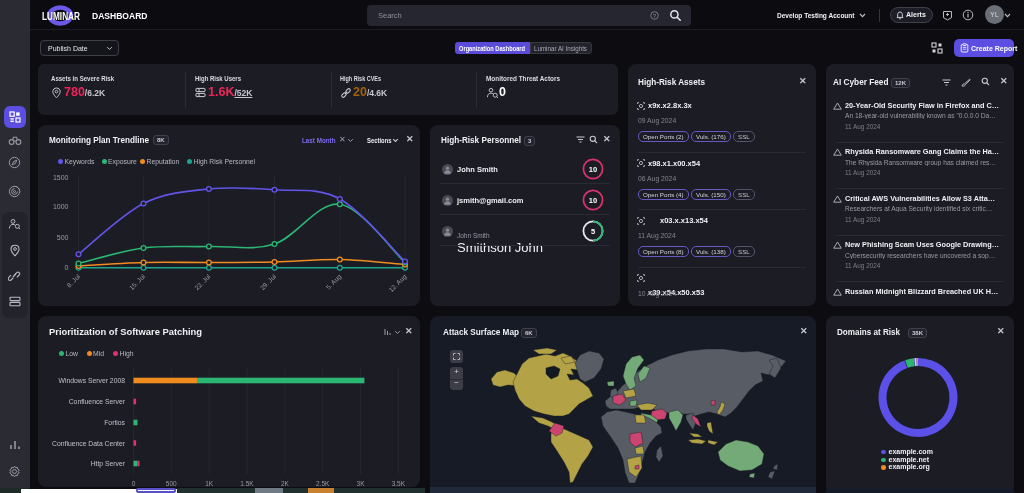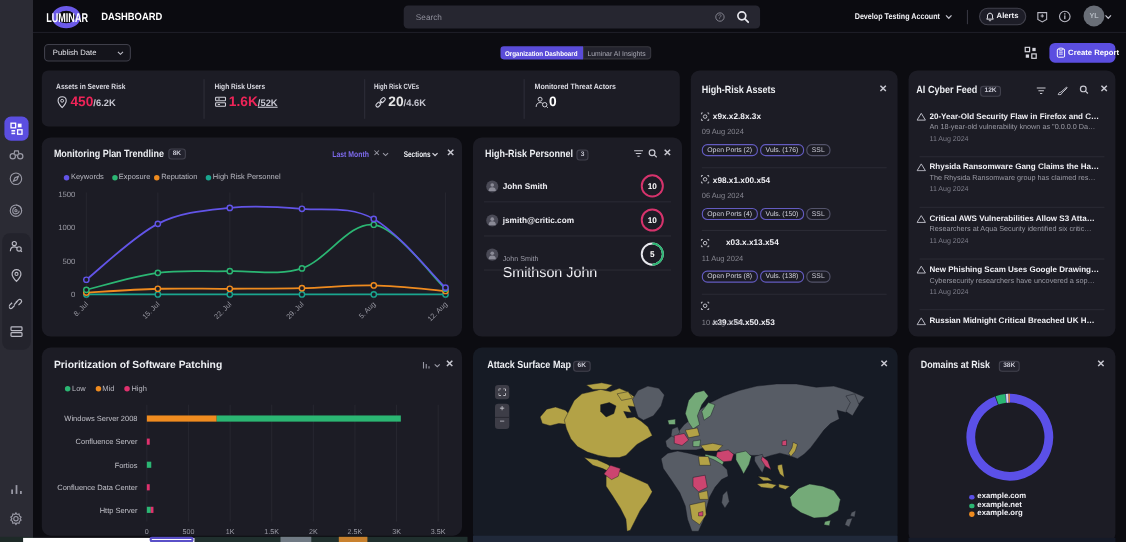--- a/index.html
+++ b/index.html
@@ -82,21 +82,21 @@
   </svg>
 <div class="abs" style="left:971px;top:45px;font-size:7px;font-weight:bold;color:#fff;">Create Report</div>
 <div class="card" style="left:38px;top:64px;width:580px;height:51px;border-radius:6px;"></div>
 <svg style="left:51px;top:72.5px;" width="67" height="11">
     <text x="0" y="8" font-family="Liberation Sans,sans-serif" font-size="7" font-weight="bold" fill="#dcdce4" textLength="63" lengthAdjust="spacingAndGlyphs">Assets in Severe Risk</text>
   </svg>
 <svg style="left:51px;top:87px" width="11" height="12" viewBox="0 0 11 12">
     <path d="M5.5 1 C3.3 1 1.8 2.6 1.8 4.6 C1.8 7 5.5 10.8 5.5 10.8 C5.5 10.8 9.2 7 9.2 4.6 C9.2 2.6 7.7 1 5.5 1 Z" fill="none" stroke="#cfcfd8" stroke-width="1"></path>
     <circle cx="5.5" cy="4.6" r="1.3" fill="none" stroke="#cfcfd8" stroke-width="0.9"></circle>
   </svg>
-<div class="abs" style="left:64px;top:85px;font-size:12.5px;font-weight:bold;"><span style="color:#ee2458;">450</span><span style="font-size:8.5px;color:#c6c6d0;">/6.2K</span></div>
+<div class="abs" style="left:64px;top:85px;font-size:12.5px;font-weight:bold;"><span style="color:#ee2458;">780</span><span style="font-size:8.5px;color:#c6c6d0;">/6.2K</span></div>
 <svg style="left:195px;top:72.5px;" width="50" height="11">
     <text x="0" y="8" font-family="Liberation Sans,sans-serif" font-size="7" font-weight="bold" fill="#dcdce4" textLength="46" lengthAdjust="spacingAndGlyphs">High Risk Users</text>
   </svg>
 <svg style="left:195px;top:87px" width="11" height="11" viewBox="0 0 11 11">
     <g fill="none" stroke="#cfcfd8" stroke-width="1">
       <rect x="1" y="1.4" width="9" height="3.2" rx="0.6"></rect>
       <rect x="1" y="6.4" width="9" height="3.2" rx="0.6"></rect>
       <path d="M3 3 h2 M3 8 h2"></path>
     </g>
   </svg>
@@ -104,21 +104,21 @@
 <svg style="left:340px;top:72.5px;" width="45" height="11">
     <text x="0" y="8" font-family="Liberation Sans,sans-serif" font-size="7" font-weight="bold" fill="#dcdce4" textLength="41" lengthAdjust="spacingAndGlyphs">High Risk CVEs</text>
   </svg>
 <svg style="left:340px;top:87px" width="12" height="12" viewBox="0 0 12 12">
     <g fill="none" stroke="#cfcfd8" stroke-width="1" transform="rotate(-45 6 6)">
       <rect x="0.6" y="4.5" width="5" height="3" rx="1.5"></rect>
       <rect x="6.4" y="4.5" width="5" height="3" rx="1.5"></rect>
       <line x1="4.4" y1="6" x2="7.6" y2="6"></line>
     </g>
   </svg>
-<div class="abs" style="left:353px;top:85px;font-size:12.5px;font-weight:bold;"><span style="color:#e5e5e5;">20</span><span style="font-size:8.5px;color:#c6c6d0;">/4.6K</span></div>
+<div class="abs" style="left:353px;top:85px;font-size:12.5px;font-weight:bold;"><span style="color:#a16207;">20</span><span style="font-size:8.5px;color:#c6c6d0;">/4.6K</span></div>
 <svg style="left:486px;top:72.5px;" width="78" height="11">
     <text x="0" y="8" font-family="Liberation Sans,sans-serif" font-size="7" font-weight="bold" fill="#dcdce4" textLength="74" lengthAdjust="spacingAndGlyphs">Monitored Threat Actors</text>
   </svg>
 <svg style="left:486px;top:87px" width="13" height="12" viewBox="0 0 13 12">
     <g stroke="#cfcfd8" stroke-width="0.9" fill="none">
       <circle cx="5" cy="3.2" r="1.8"></circle>
       <path d="M1.4 10.2 C1.4 7.6 3 6.2 5 6.2 C6 6.2 6.9 6.5 7.5 7.1"></path>
       <circle cx="9.2" cy="8.2" r="2"></circle>
       <line x1="10.7" y1="9.7" x2="12" y2="11"></line>
     </g>
@@ -293,21 +293,21 @@
 <div class="abs" style="left:457px;top:165px;font-size:7.5px;font-weight:bold;color:#f0f0f5;">John Smith</div>
 <svg style="left:582px;top:158px;" width="22" height="22" viewBox="0 0 22 22">
     <circle cx="11" cy="11" r="9.6" fill="none" stroke="#d6336c" stroke-width="1.8"></circle>
   </svg>
 <div class="abs" style="left:582px;top:165px;width:22px;text-align:center;font-size:7.5px;font-weight:bold;color:#fff;">10</div>
 <div class="abs" style="left:442px;top:194.5px;width:11.0px;height:11.0px;border-radius:50%;background:#4a4a56;"></div>
 <svg style="left:442px;top:194.5px;" width="11.0" height="11.0" viewBox="0 0 12 12">
     <circle cx="6" cy="4.6" r="1.8" fill="#8b8b97"></circle>
     <path d="M2.4 10.6 C2.4 7.8 4 6.8 6 6.8 C8 6.8 9.6 7.8 9.6 10.6 Z" fill="#8b8b97"></path>
   </svg>
-<div class="abs" style="left:457px;top:196px;font-size:7.5px;font-weight:bold;color:#f0f0f5;">jsmith@critic.com</div>
+<div class="abs" style="left:457px;top:196px;font-size:7.5px;font-weight:bold;color:#f0f0f5;">jsmith@gmail.com</div>
 <svg style="left:582px;top:189px;" width="22" height="22" viewBox="0 0 22 22">
     <circle cx="11" cy="11" r="9.6" fill="none" stroke="#d6336c" stroke-width="1.8"></circle>
   </svg>
 <div class="abs" style="left:582px;top:196px;width:22px;text-align:center;font-size:7.5px;font-weight:bold;color:#fff;">10</div>
 <div class="abs" style="left:442px;top:225.5px;width:11.0px;height:11.0px;border-radius:50%;background:#4a4a56;"></div>
 <svg style="left:442px;top:225.5px;" width="11.0" height="11.0" viewBox="0 0 12 12">
     <circle cx="6" cy="4.6" r="1.8" fill="#8b8b97"></circle>
     <path d="M2.4 10.6 C2.4 7.8 4 6.8 6 6.8 C8 6.8 9.6 7.8 9.6 10.6 Z" fill="#8b8b97"></path>
   </svg>
 <div class="abs" style="left:457px;top:240px;font-size:13px;font-weight:normal;color:#f0f0f5;">Smithson John</div>
@@ -409,21 +409,21 @@
 <div class="abs" style="left:845px;top:215.5px;font-size:6.4px;color:#7e7e8a;">11 Aug 2024</div>
 <svg style="left:833px;top:241px;" width="9" height="8" viewBox="0 0 9 8">
     <path d="M4.5 1 L8.3 7.2 H0.7 Z" fill="none" stroke="#b9b9c3" stroke-width="0.9"></path>
   </svg>
 <div class="abs" style="left:845px;top:240px;width:160px;font-size:7.3px;font-weight:bold;color:#f0f0f5;white-space:nowrap;overflow:hidden;">New Phishing Scam Uses Google Drawing…</div>
 <div class="abs" style="left:845px;top:251.5px;width:160px;font-size:6.6px;color:#9a9aa4;white-space:nowrap;overflow:hidden;">Cybersecurity researchers have uncovered a sop…</div>
 <div class="abs" style="left:845px;top:262px;font-size:6.4px;color:#7e7e8a;">11 Aug 2024</div>
 <svg style="left:833px;top:287.5px;" width="9" height="8" viewBox="0 0 9 8">
     <path d="M4.5 1 L8.3 7.2 H0.7 Z" fill="none" stroke="#b9b9c3" stroke-width="0.9"></path>
   </svg>
-<div class="abs" style="left:845px;top:286.5px;width:160px;font-size:7.3px;font-weight:bold;color:#f0f0f5;white-space:nowrap;overflow:hidden;">Russian Midnight Critical Breached UK H…</div>
+<div class="abs" style="left:845px;top:286.5px;width:160px;font-size:7.3px;font-weight:bold;color:#f0f0f5;white-space:nowrap;overflow:hidden;">Russian Midnight Blizzard Breached UK H…</div>
 <div class="abs" style="left:836px;top:141.5px;width:168px;height:1px;background:#2a2a34;"></div>
 <div class="abs" style="left:836px;top:188px;width:168px;height:1px;background:#2a2a34;"></div>
 <div class="abs" style="left:836px;top:234.5px;width:168px;height:1px;background:#2a2a34;"></div>
 <div class="abs" style="left:836px;top:281px;width:168px;height:1px;background:#2a2a34;"></div>
 <div class="card" style="left:38px;top:316px;width:382px;height:171px;"></div>
 <svg style="left:48.8px;top:325px;" width="158" height="13">
     <text x="0" y="9.5" font-family="Liberation Sans,sans-serif" font-size="9.5" font-weight="bold" fill="#eef0f4" textLength="153" lengthAdjust="spacingAndGlyphs">Prioritization of Software Patching</text>
   </svg>
 <svg style="left:384px;top:328px;" width="8" height="8" viewBox="0 0 8 8">
     <g stroke="#9a9aa6" stroke-width="1">

